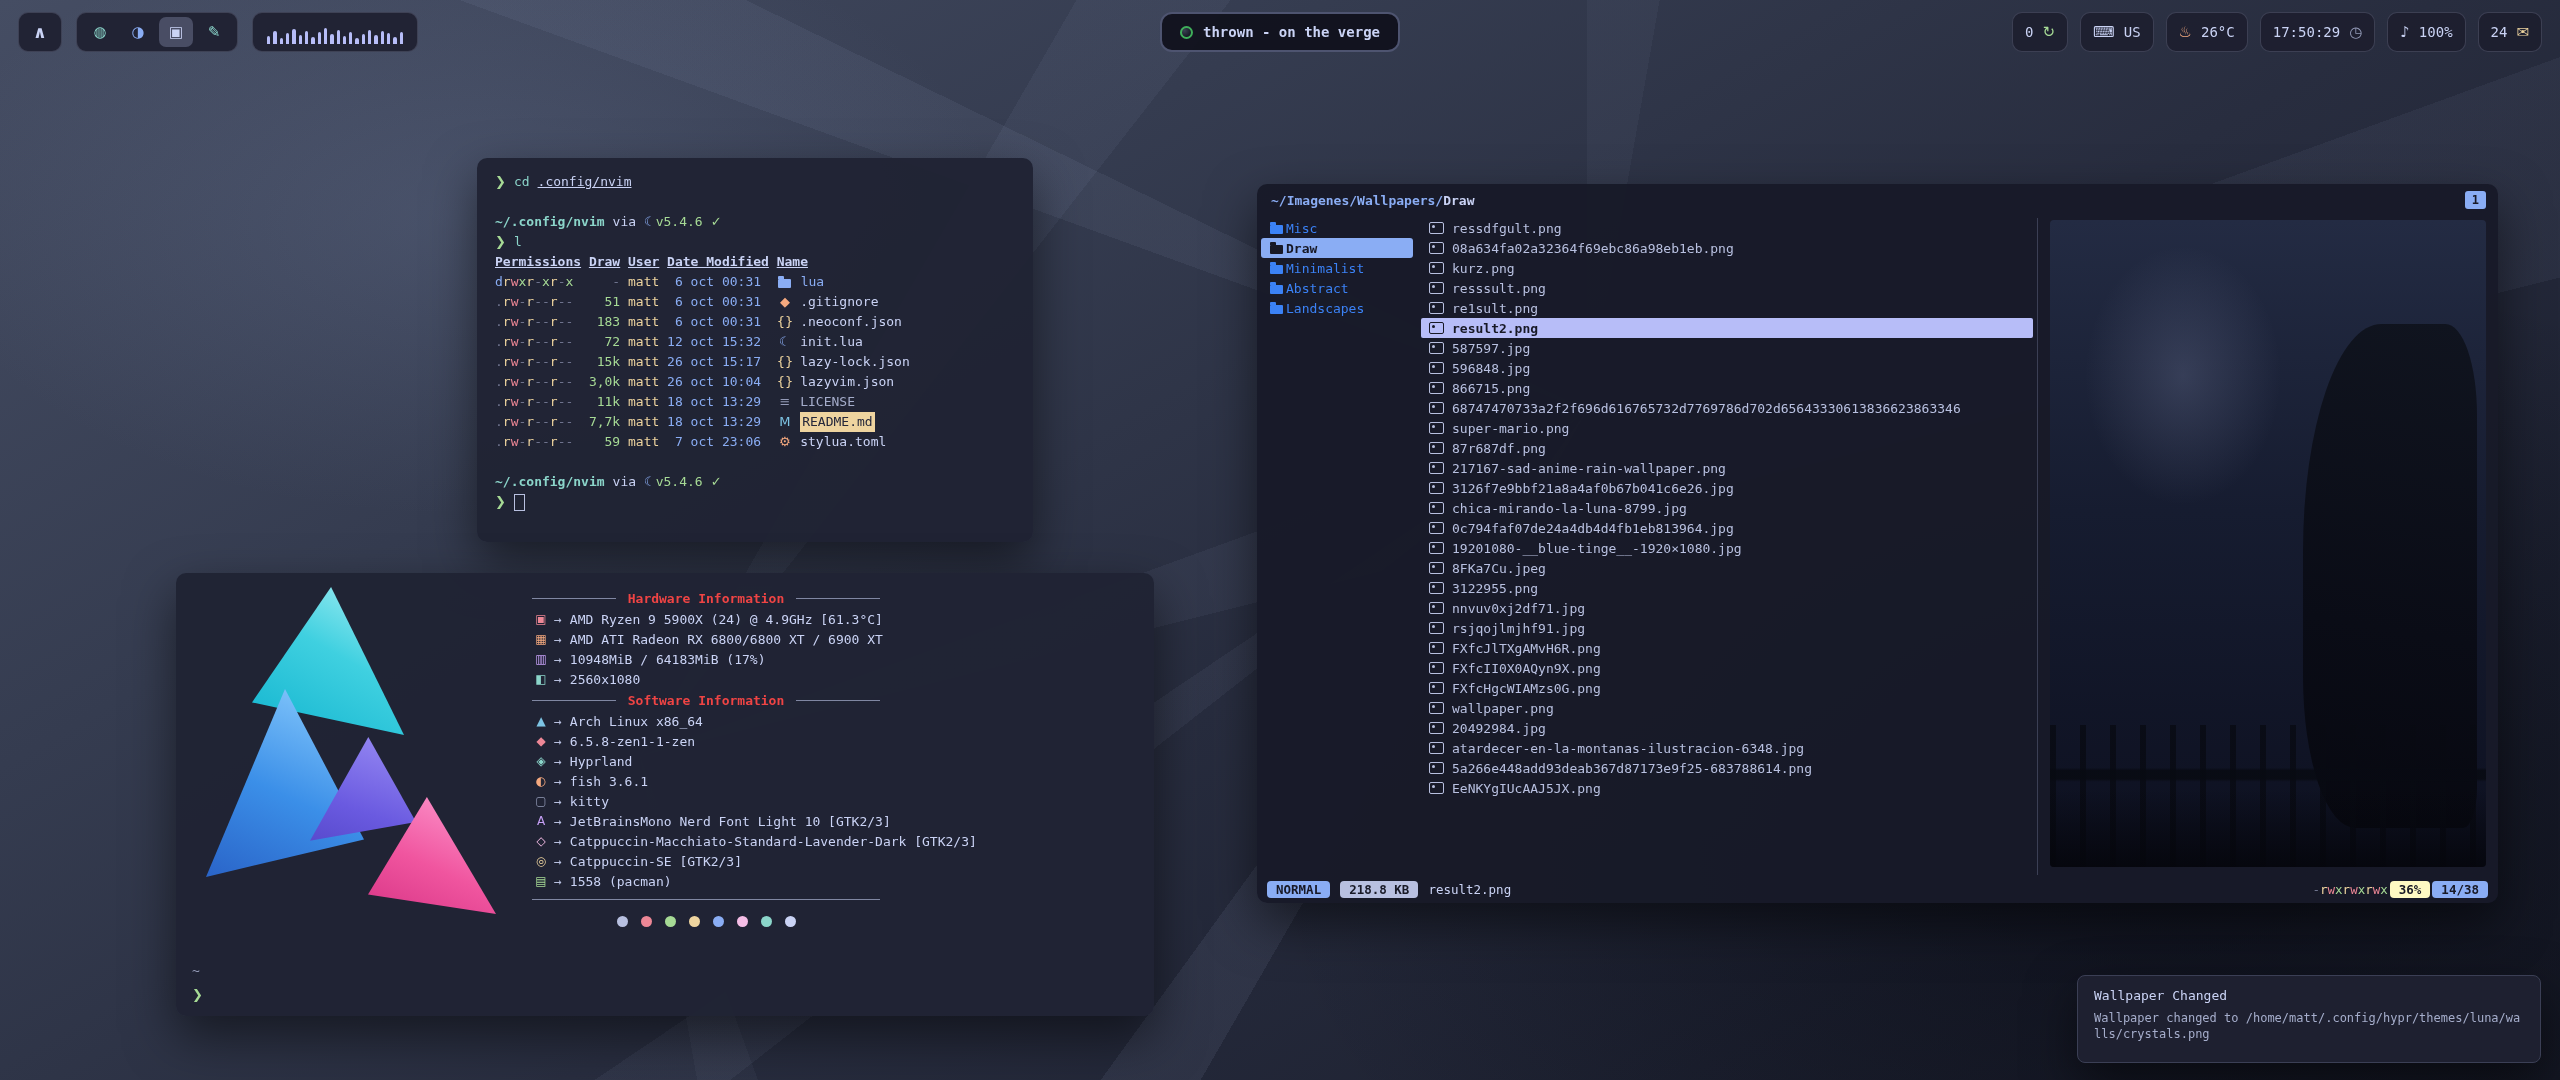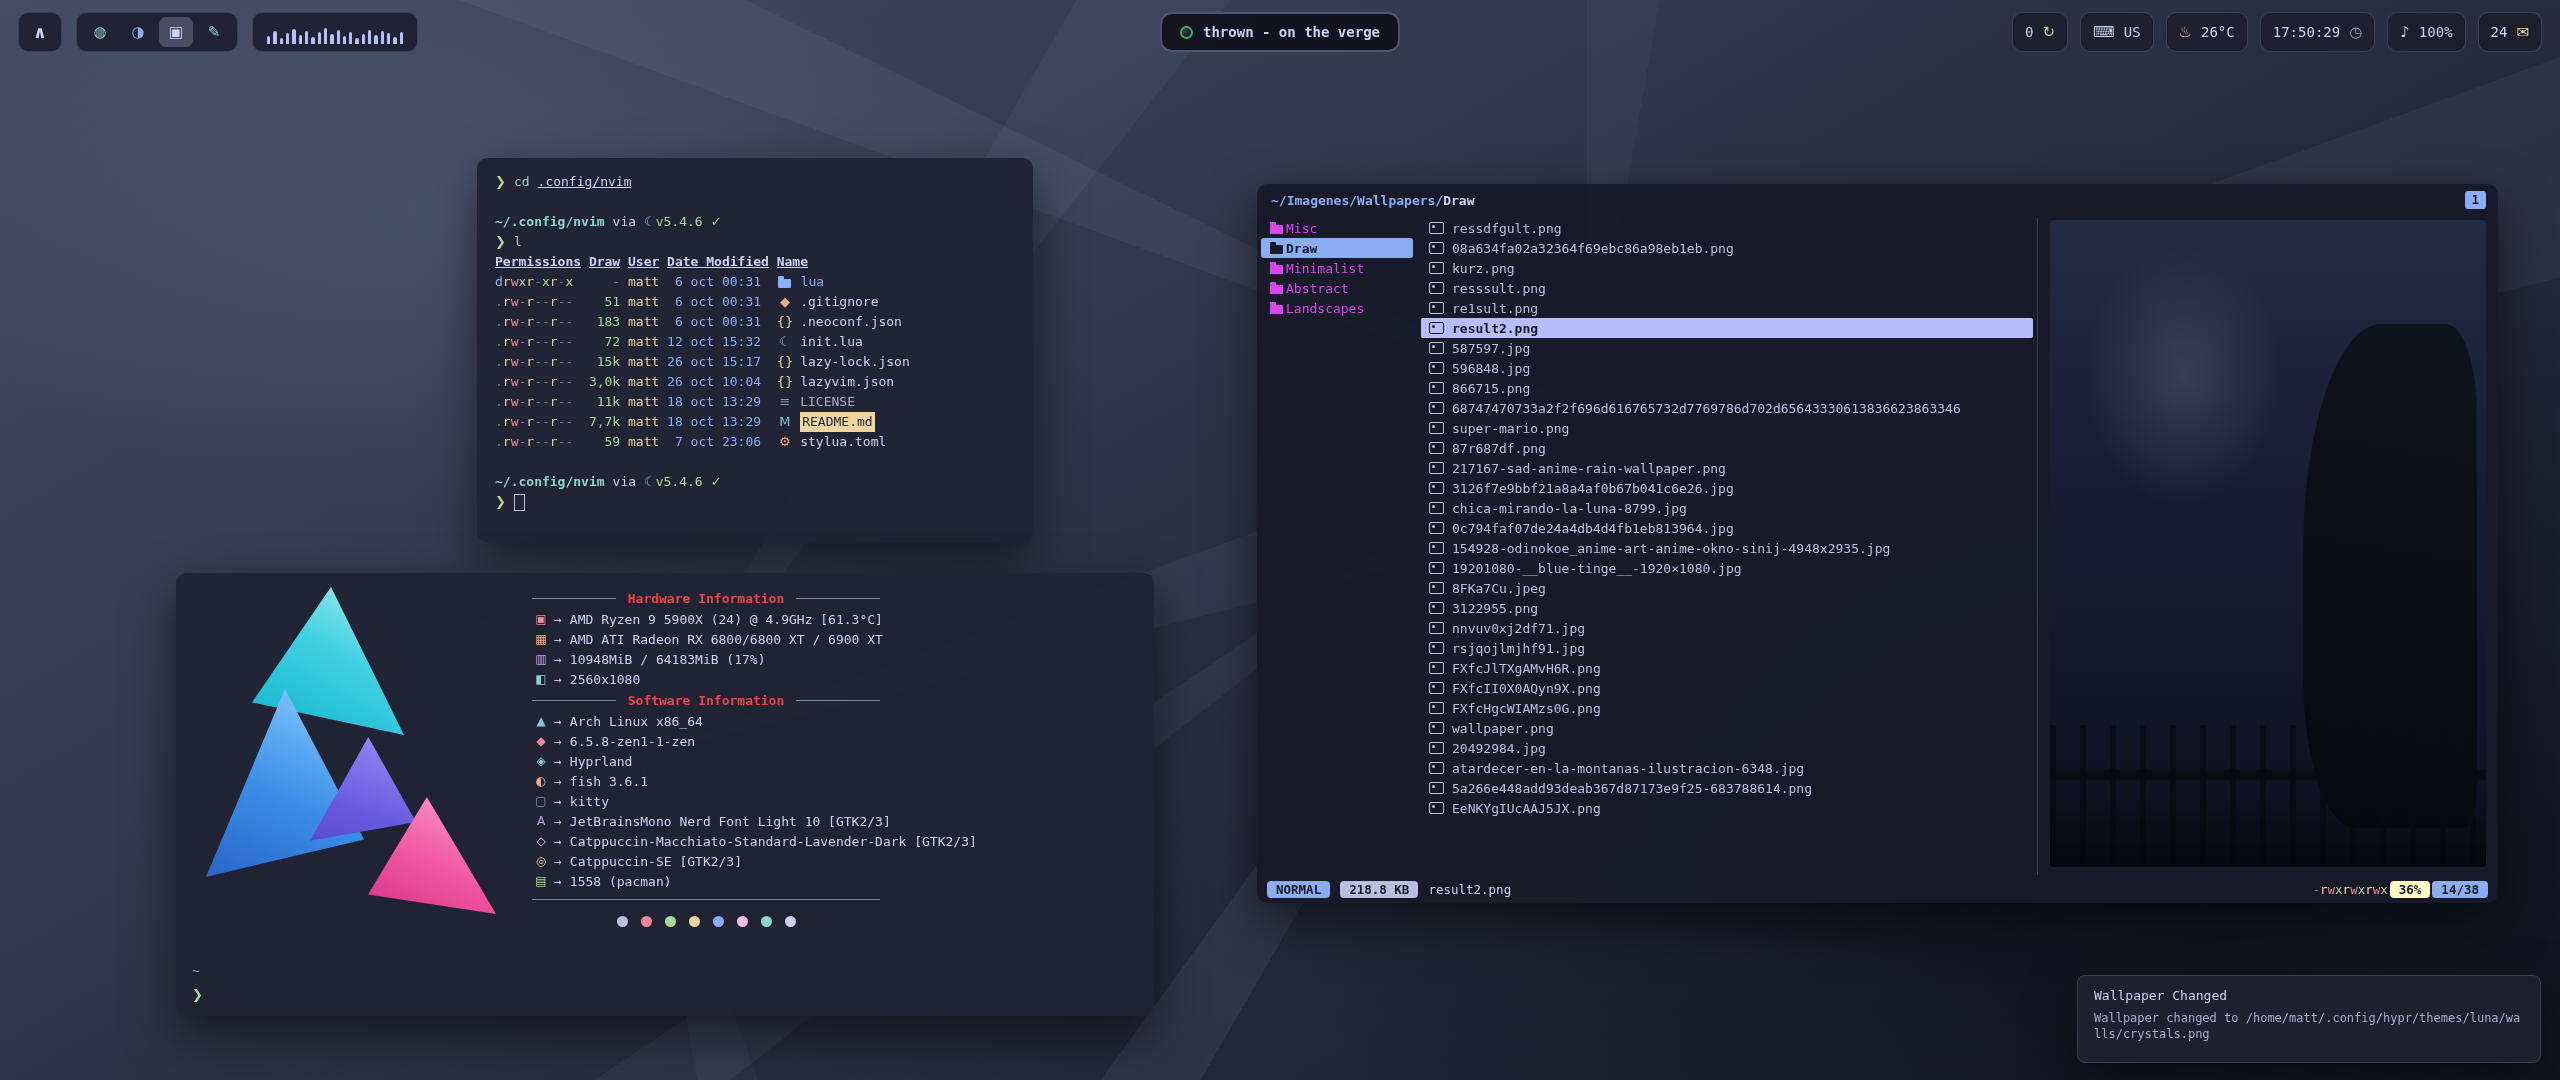--- a/index.html
+++ b/index.html
@@ -100,21 +100,21 @@
   
   .fm{left:1257px;top:184px;width:1241px;height:719px;background:rgba(24,26,40,0.97);
       font-size:13px;color:#b8c0e0;}
   .fm-header{height:32px;display:flex;align-items:center;padding:0 14px;position:relative;white-space:pre;}
   .fm-path-prefix{color:#8aadf4;font-weight:bold;}
   .fm-path-current{color:#cad3f5;font-weight:bold;}
   .fm-tab{position:absolute;right:12px;top:7px;background:#8aadf4;color:#181926;
       padding:0 7px;border-radius:3px;font-weight:bold;font-size:12px;line-height:18px;}
   .fm-body{position:absolute;top:34px;bottom:28px;left:0;right:0;display:flex;}
   .fm-sidebar{width:152px;flex:none;padding:0 4px;}
-  .fm-side-row{height:20px;display:flex;align-items:center;padding:0 8px;color:#d946ef;border-radius:3px;white-space:nowrap;}
+  .fm-side-row{height:20px;display:flex;align-items:center;padding:0 8px;color:#3b82f6;border-radius:3px;white-space:nowrap;}
   .fm-side-row.selected{background:#8aadf4;color:#181926;font-weight:bold;}
   .fm-files{width:612px;flex:none;padding:0 4px;overflow:hidden;}
   .fm-file-row{height:20px;display:flex;align-items:center;padding:0 8px;border-radius:2px;white-space:nowrap;}
   .fm-file-row.selected{background:#b7bdf8;color:#181926;font-weight:bold;}
   .img-icon{width:13px;height:10px;border:1px solid currentColor;border-radius:2px;
       margin-right:8px;position:relative;flex:none;}
   .img-icon::after{content:"";position:absolute;left:2px;top:2px;width:3px;height:3px;
       border-radius:50%;background:currentColor;}
   .fm-sep{width:1px;background:#3b3f55;flex:none;}
   .fm-preview{flex:1;margin:2px 12px 8px 12px;position:relative;border-radius:4px;overflow:hidden;
@@ -460,24 +460,20 @@
         <div class="fm-file-row">
           <span class="img-icon"></span>
           <span class="fm-file-label">chica-mirando-la-luna-8799.jpg</span>
         </div>
         <div class="fm-file-row">
           <span class="img-icon"></span>
           <span class="fm-file-label">0c794faf07de24a4db4d4fb1eb813964.jpg</span>
         </div>
         <div class="fm-file-row">
           <span class="img-icon"></span>
-          <span class="fm-file-label">154928-odinokoe_anime-art-anime-okno-sinij-4948x2935.jpg</span>
-        </div>
-        <div class="fm-file-row">
-          <span class="img-icon"></span>
           <span class="fm-file-label">19201080-__blue-tinge__-1920×1080.jpg</span>
         </div>
         <div class="fm-file-row">
           <span class="img-icon"></span>
           <span class="fm-file-label">8FKa7Cu.jpeg</span>
         </div>
         <div class="fm-file-row">
           <span class="img-icon"></span>
           <span class="fm-file-label">3122955.png</span>
         </div>

